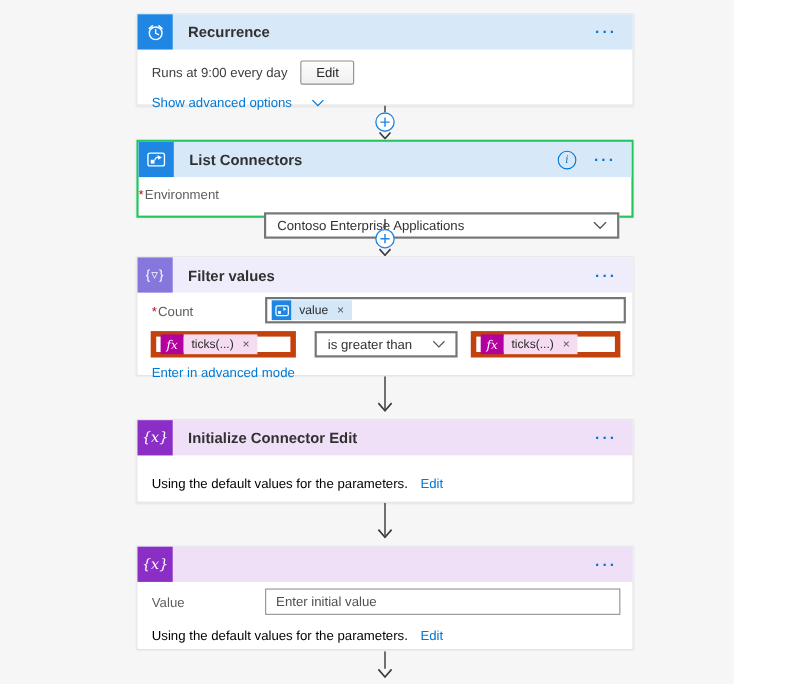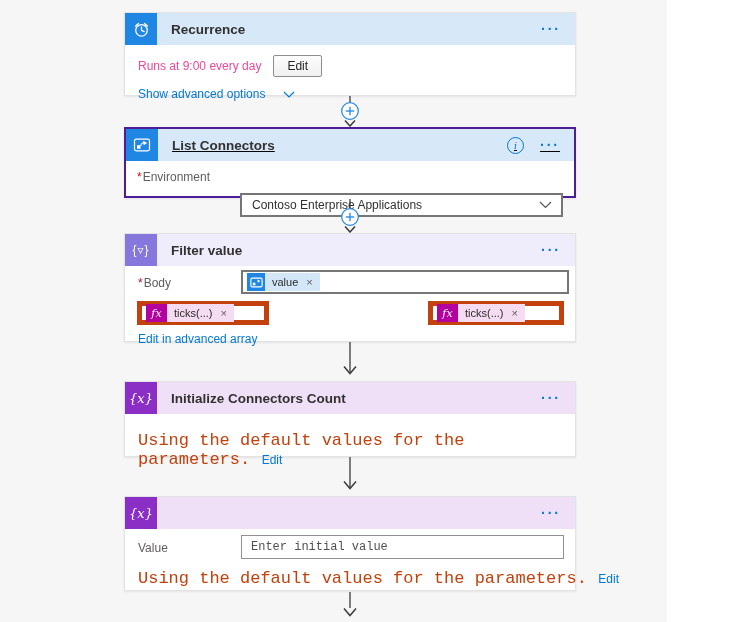--- a/index.html
+++ b/index.html
@@ -1,21 +1,21 @@
 <!DOCTYPE html>
 <html><head>
 <meta charset="utf-8">
 <style>
   html,body{margin:0;padding:0;}
   body{font-family:"Liberation Sans",sans-serif;}
   #canvas{position:relative;width:667px;height:622px;background:#f6f6f6;overflow:hidden;}
 
   .card{position:absolute;left:124px;width:452px;background:#fff;box-sizing:border-box;
         border:1px solid #e3e3e3;box-shadow:0 1px 2px rgba(0,0,0,.08);}
-  .card.selected{border:2px solid #4c1d95;text-decoration:underline;}
+  .card.selected{border:2px solid #22c55e;}
 
   .card-header{display:flex;align-items:center;height:32px;}
   .hdr-blue{background:#d7e8f9;}
   .hdr-lavender{background:#efecfb;}
   .hdr-purple{background:#efe0f8;}
 
   .icon-tile{width:32px;height:32px;flex:0 0 32px;display:flex;align-items:center;justify-content:center;color:#fff;}
   .tile-blue{background:#1f86e3;}
   .tile-violet{background:#8677dd;}
   .tile-purple{background:#8a2ec6;}
@@ -23,22 +23,22 @@
   .glyph-var{font-size:13px;color:#fff;font-style:italic;font-family:"DejaVu Serif",serif;}
 
   .card-title{margin-left:14px;font-size:13.5px;font-weight:600;color:#323130;}
   .hdr-actions{margin-left:auto;display:flex;align-items:center;gap:16px;margin-right:14px;}
   .ellipsis{color:#0078d4;font-weight:700;font-size:14px;letter-spacing:2px;line-height:10px;cursor:pointer;}
   .info-badge{width:15px;height:15px;border:1.2px solid #0078d4;border-radius:50%;color:#0078d4;
               display:flex;align-items:center;justify-content:center;font-size:9.5px;font-style:italic;
               font-family:"DejaVu Serif",serif;cursor:pointer;}
 
   .card-body{position:relative;}
-  .body-text{font-size:12px;color:#ec4899;}
-  .muted-text{font-size:17px;color:#c2410c;font-family:Liberation Mono, monospace;}
+  .body-text{font-size:12px;color:#404040;}
+  .muted-text{font-size:12px;color:#000000;}
   .link{font-size:12px;color:#0078d4;text-decoration:none;cursor:pointer;display:inline-flex;align-items:center;gap:18px;}
 
   .btn-edit{margin-left:12px;padding:3px 13px;border:1px solid #8f8d8b;border-radius:2px;
             background:linear-gradient(#fdfdfd,#f0f0f0);font-size:12px;color:#262625;
             font-family:"Liberation Sans",sans-serif;cursor:pointer;}
 
   .f-label{position:absolute;font-size:12px;color:#605e5c;}
   .req{color:#c50f1f;margin-right:1px;}
 
   .box{position:absolute;box-sizing:border-box;background:#fff;border:5px solid #c2410c;
@@ -50,21 +50,21 @@
   .token{display:flex;align-items:center;margin-left:4px;height:18px;}
   .token-icon{width:18px;height:18px;display:flex;align-items:center;justify-content:center;flex:0 0 18px;}
   .fx-tile{width:21px;height:18px;background:#b4009e;color:#fff;display:flex;align-items:center;
            justify-content:center;font-size:11px;font-style:italic;font-family:"DejaVu Serif",serif;flex:0 0 21px;}
   .token-pill{display:flex;align-items:center;gap:8px;padding:0 7px;height:18px;font-size:11px;color:#2b2b2b;}
   .pill-blue{background:#d3e7f8;}
   .pill-pink{background:#f5dcf1;text-align:center;}
   .close-x{color:#5f5e5c;font-size:11px;cursor:pointer;}
 
   .text-input{position:absolute;box-sizing:border-box;height:24px;border:1px solid #919191;
-              padding:0 9px;font-size:12px;color:#333;font-family:Liberation Mono, monospace;outline:none;}
+              padding:0 9px;font-size:12px;color:#333;font-family:Liberation Sans, sans-serif;outline:none;}
   .text-input::placeholder{color:#4f4f4f;opacity:1;}
 
   .conn{position:absolute;left:338px;width:24px;}
   .conn svg{display:block;}
 </style>
 </head>
 <body>
 
 <div id="canvas">
 
@@ -121,21 +121,21 @@
           <path d="M13.4 7 L18.2 9.7 L14.1 12.3 Z" fill="#fff"></path>
         </svg>
       </div>
       <div class="card-title">List Connectors</div>
       <div class="hdr-actions">
         <div class="info-badge">i</div>
         <div class="ellipsis">···</div>
       </div>
     </div>
     <div class="card-body" style="height:33px;">
-      <div class="f-label" style="left:11px;top:9px;">
+      <div class="f-label" style="left:0;top:9px;">
         <span class="req">*</span><span>Environment</span>
       </div>
       <div class="box thick" style="left:114px;top:4px;width:323px;margin-top:28px;">
         <span class="op-text">Contoso Enterprise Applications</span>
         <span class="chev">
           <svg width="13" height="8" viewBox="0 0 13 8">
               <polyline points="1,1 6.5,6.5 12,1" fill="none" stroke="#555" stroke-width="1.2"></polyline>
             </svg>
         </span>
       </div>
@@ -152,28 +152,28 @@
       </g>
       <polyline points="7,27.5 12,33 17,27.5" fill="none" stroke="#3b3b3b" stroke-width="1.5"></polyline>
     </svg>
   </div>
 
   <div class="card" style="top:233px;height:109px;">
     <div class="card-header hdr-lavender">
       <div class="icon-tile tile-violet">
         <span class="glyph-filter">{▿}</span>
       </div>
-      <div class="card-title">Filter value</div>
+      <div class="card-title">Filter values</div>
       <div class="hdr-actions">
         <div class="ellipsis">···</div>
       </div>
     </div>
     <div class="card-body" style="height:77px;">
       <div class="f-label" style="left:13px;top:10px;">
-        <span class="req">*</span><span>Body</span>
+        <span class="req">*</span><span>Count</span>
       </div>
       <div class="box thick" style="left:116px;top:4px;width:328px;">
         <span class="token">
           <span class="token-icon tile-blue">
             <svg width="15" height="15" viewBox="0 0 24 24">
               <rect x="3" y="5" width="18" height="14" rx="2.2" fill="none" stroke="#fff" stroke-width="1.8"></rect>
               <rect x="6" y="12.3" width="4.2" height="4.2" fill="#fff"></rect>
               <path d="M13.4 7 L18.2 9.7 L14.1 12.3 Z" fill="#fff"></path>
             </svg>
           </span>
@@ -187,50 +187,58 @@
       <div class="box" style="left:12px;top:35px;width:132px;">
         <span class="token">
           <span class="fx-tile">fx</span>
           <span class="token-pill pill-pink">
             <span>ticks(...)</span>
             <span class="close-x">×</span>
           </span>
         </span>
       </div>
 
+      <div class="box thick" style="left:161px;top:35px;width:130px;">
+        <span class="op-text">is greater than</span>
+        <span class="chev">
+          <svg width="12" height="8" viewBox="0 0 13 8">
+              <polyline points="1,1 6.5,6.5 12,1" fill="none" stroke="#555" stroke-width="1.2"></polyline>
+            </svg>
+        </span>
+      </div>
 
       <div class="box" style="left:303px;top:35px;width:136px;">
         <span class="token">
           <span class="fx-tile">fx</span>
           <span class="token-pill pill-pink">
             <span>ticks(...)</span>
             <span class="close-x">×</span>
           </span>
         </span>
       </div>
 
       <a class="link" style="position:absolute;left:13px;top:66px;">
-        <span>Edit in advanced array</span>
+        <span>Enter in advanced mode</span>
       </a>
     </div>
   </div>
 
   <div class="conn" style="top:342px;height:38px;">
     <svg width="24" height="38" viewBox="0 0 24 38">
       <line x1="12" y1="0" x2="12" y2="30" stroke="#3b3b3b" stroke-width="1.3"></line>
       <polyline points="6,24.5 12,31.5 18,24.5" fill="none" stroke="#3b3b3b" stroke-width="1.5"></polyline>
     </svg>
   </div>
 
   <div class="card" style="top:381px;height:76px;">
     <div class="card-header hdr-purple">
       <div class="icon-tile tile-purple">
         <span class="glyph-var">{x}</span>
       </div>
-      <div class="card-title">Initialize Connectors Count</div>
+      <div class="card-title">Initialize Connector Edit</div>
       <div class="hdr-actions">
         <div class="ellipsis">···</div>
       </div>
     </div>
     <div class="card-body" style="padding:17px 13px 0;">
       <span class="muted-text">Using the default values for the parameters.</span>
       <a class="link" style="margin-left:7px;">
         <span>Edit</span>
       </a>
     </div>

